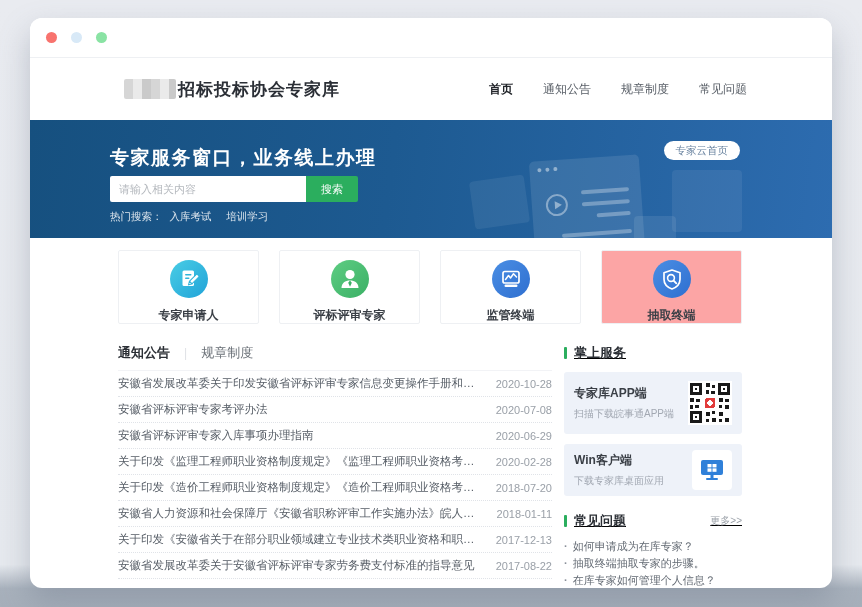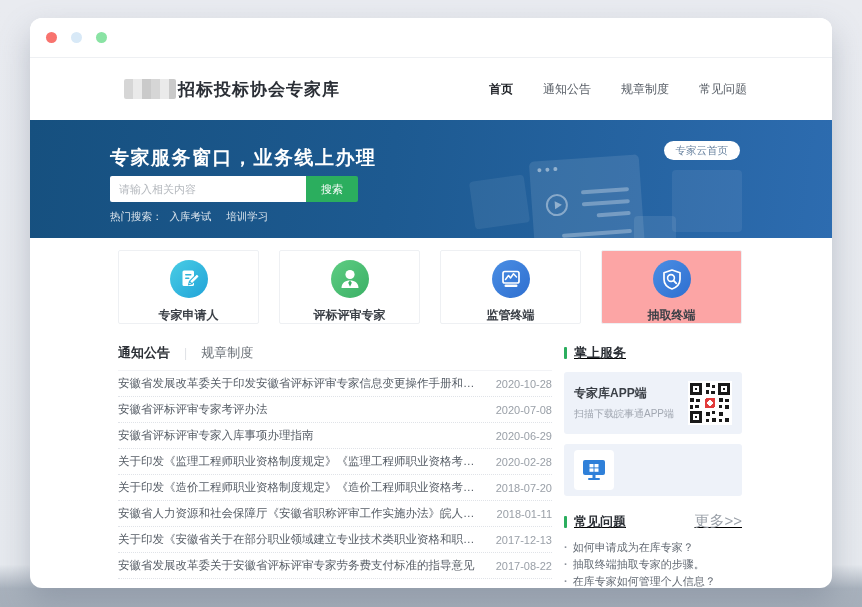--- a/index.html
+++ b/index.html
@@ -76,21 +76,21 @@
   .tab-sep { margin:0 14px; color:#dfe2e6; font-size:12px; }
   .nrow { display:flex; justify-content:space-between; align-items:center; height:26px;
     border-bottom:1px dotted #e0e3e8; cursor:pointer; }
   .nrow .t { font-size:11.5px; color:#565d66; white-space:nowrap; overflow:hidden;
     text-overflow:ellipsis; flex:1; }
   .nrow .d { font-size:11px; color:#9aa0a8; margin-left:14px; flex-shrink:0; }
   .sidebar { width:178px; flex-shrink:0; }
   .sec-head { display:flex; align-items:center;text-decoration:underline; }
   .sec-bar { width:3px; height:12px; background:#2bae5e; margin-right:7px; border-radius:1px; }
   .sec-title { font-size:13px; font-weight:bold; color:#2b2f35; flex:1; }
-  .sec-more { font-size:15px; color:#9aa0a8; cursor:pointer; text-decoration:none; }
+  .sec-more { font-size:10px; color:#9aa0a8; cursor:pointer; text-decoration:none; }
   .svc { background:#eef2f9; border-radius:3px; margin-top:10px; padding:9px 10px;
     display:flex; justify-content:space-between; align-items:center; cursor:pointer; }
   .svc .tt { font-size:12px; font-weight:600; color:#3a3f46; }
   .svc .st { font-size:10px; color:#a2a8b2; margin-top:5px; }
   .faq-head { margin-top:16px; }
   .faq-list { margin-top:8px; list-style:none; }
   .faq-list li { font-size:11px; color:#646b74; line-height:17px; cursor:pointer;
     white-space:nowrap; overflow:hidden; text-overflow:ellipsis; }
   .faq-list li::before { content:"·"; margin-right:5px; color:#8a9099; font-weight:bold; }
   .win-ic-box { width:40px; height:40px; background:#fff; border-radius:4px;
@@ -306,20 +306,24 @@
                 <rect x="7" y="7" width="2" height="2"></rect>
                 <rect x="35" y="7" width="2" height="2"></rect>
                 <rect x="7" y="35" width="2" height="2"></rect>
               </g>
             <rect x="17" y="17" width="10" height="10" rx="2" fill="#e23b3b"></rect>
             <circle cx="22" cy="22" r="2.6" fill="#fff"></circle>
           </svg>
         </div>
 
         <div class="svc" style="padding:6px 10px">
+          <div>
+            <div class="tt">Win客户端</div>
+            <div class="st">下载专家库桌面应用</div>
+          </div>
           <div class="win-ic-box">
             <svg width="28" height="28" viewBox="0 0 28 28">
               <rect x="3" y="4" width="22" height="15" rx="2" fill="#2f80d9"></rect>
               <g fill="#fff">
                 <rect x="9.5" y="8" width="4" height="3.4"></rect>
                   <rect x="14.5" y="8" width="4" height="3.4"></rect>
                 <rect x="9.5" y="12.4" width="4" height="3.4"></rect>
                   <rect x="14.5" y="12.4" width="4" height="3.4"></rect>
               </g>
               <rect x="12.5" y="19" width="3" height="3" fill="#2f80d9"></rect>

